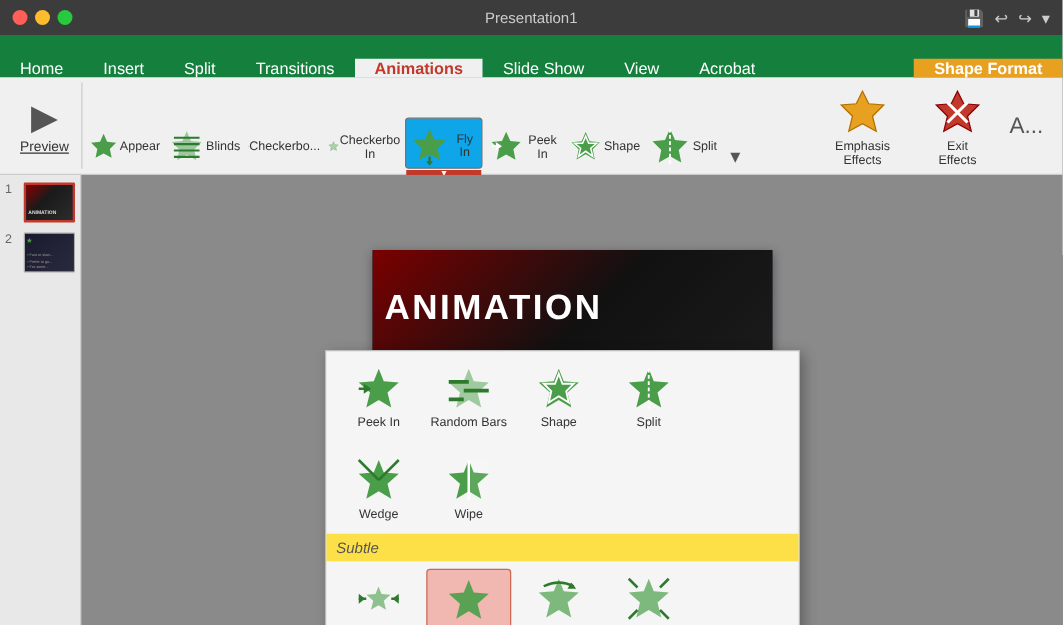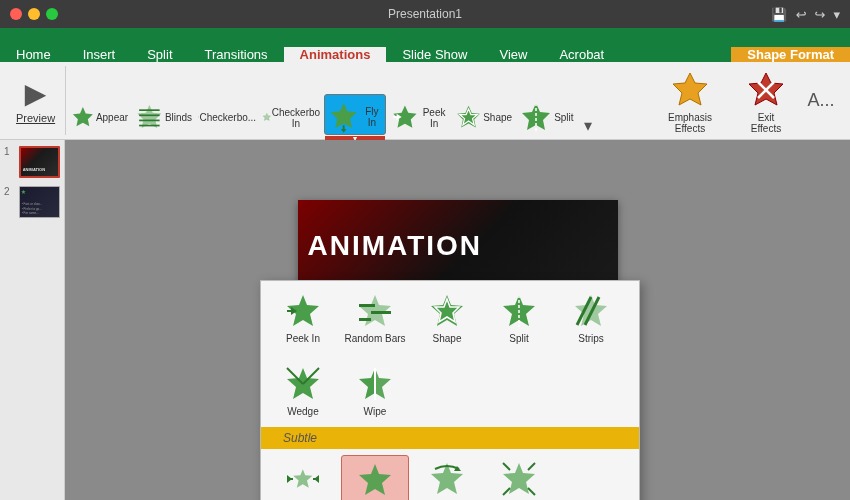--- a/index.html
+++ b/index.html
@@ -198,25 +198,25 @@
       z-index: 100;
       top: 140px;
       left: 195px;
     }
     .dropdown-scroll {
       max-height: 360px;
       overflow-y: auto;
       overflow-x: hidden;
     }
     .dropdown-section-header {
-      padding: 4px 22px;
+      padding: 4px 8px;
       font-size: 12px;
       color: #555;
       font-style: italic;
-      background: #eab308;
+      background: #fde047;
     }
     .dropdown-grid {
       display: flex;
       flex-wrap: wrap;
       padding: 6px 8px;
       gap: 4px;
     }
     .dd-item {
       display: flex; flex-direction: column; align-items: center;
       width: 68px; padding: 4px 2px; border-radius: 3px; cursor: pointer;
@@ -438,28 +438,20 @@
             </svg>
             <span class="dd-label">Shape</span>
           </div>
           <div class="dd-item">
             <svg viewBox="0 0 40 40">
               <polygon points="20,4 24,14 36,15 27,23 30,35 20,29 10,35 13,23 4,15 16,14" class="green-star"></polygon>
               <line x1="20" y1="4" x2="20" y2="36" stroke="#fff" stroke-width="1.5" stroke-dasharray="3,2"></line>
             </svg>
             <span class="dd-label">Split</span>
           </div>
-          <div class="dd-item">
-            <svg viewBox="0 0 40 40">
-              <polygon points="20,4 24,14 36,15 27,23 30,35 20,29 10,35 13,23 4,15 16,14" class="green-star" opacity="0.5"></polygon>
-              <line x1="6" y1="34" x2="20" y2="6" stroke="#2d7a2d" stroke-width="3"></line>
-              <line x1="14" y1="34" x2="28" y2="6" stroke="#2d7a2d" stroke-width="3"></line>
-            </svg>
-            <span class="dd-label">Strips</span>
-          </div>
         </div>
 
         <div class="dropdown-grid">
           <div class="dd-item">
             <svg viewBox="0 0 40 40">
               <polygon points="20,4 24,14 36,15 27,23 30,35 20,29 10,35 13,23 4,15 16,14" class="green-star"></polygon>
               <line x1="20" y1="20" x2="4" y2="4" stroke="#2d7a2d" stroke-width="2"></line>
               <line x1="20" y1="20" x2="36" y2="4" stroke="#2d7a2d" stroke-width="2"></line>
             </svg>
             <span class="dd-label">Wedge</span>

